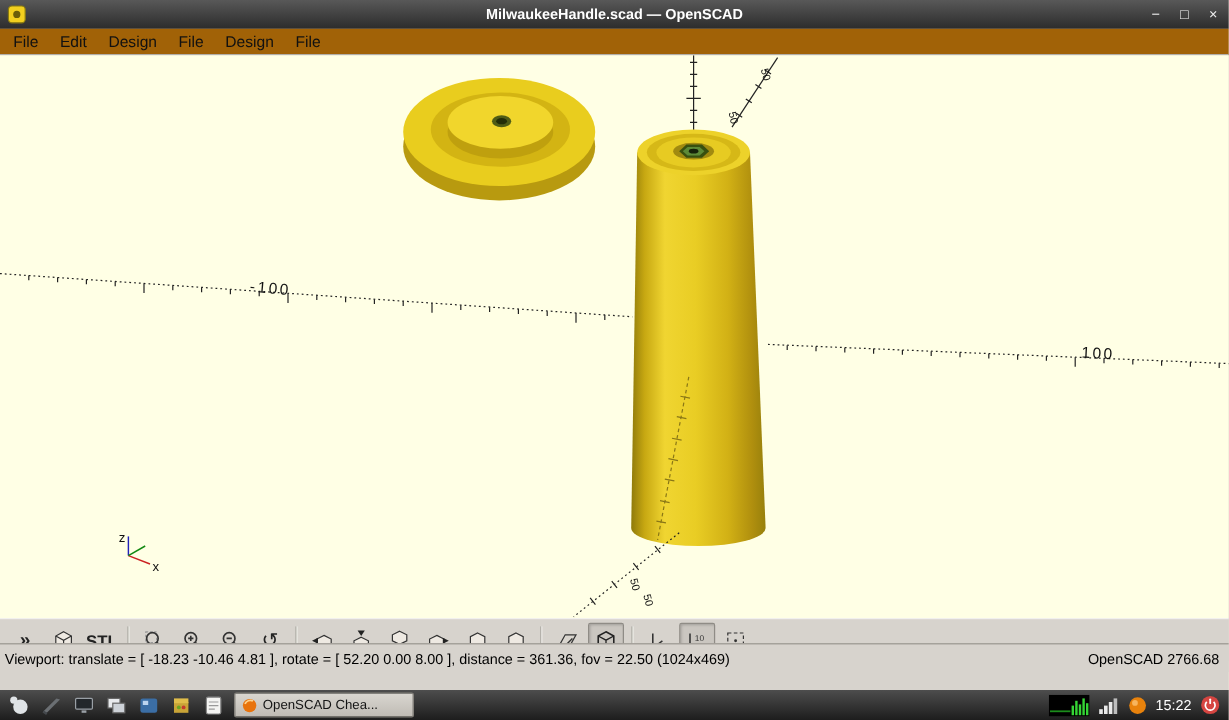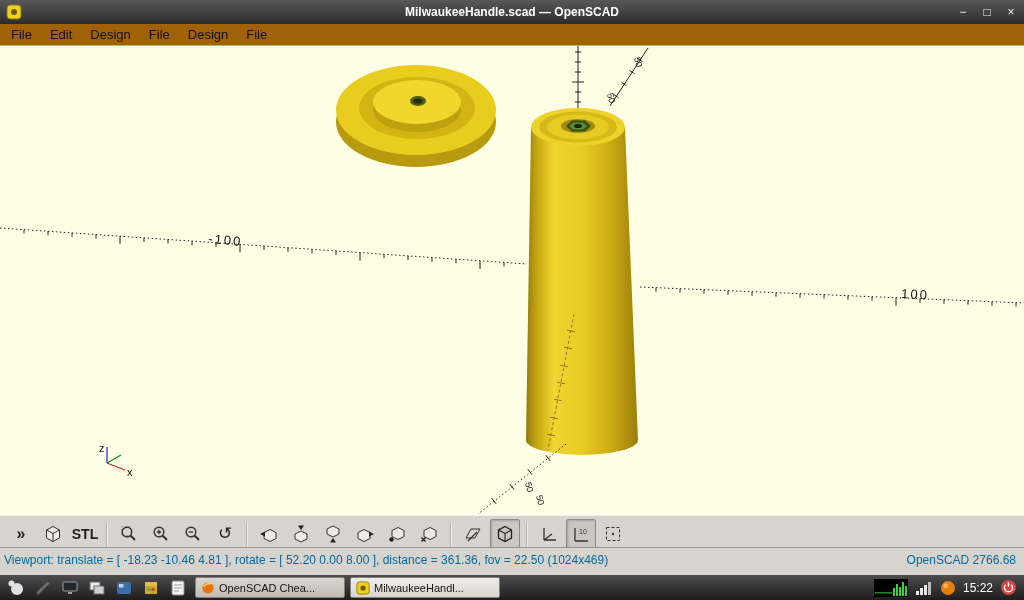--- a/index.html
+++ b/index.html
@@ -48,24 +48,24 @@
     border:1px solid #8f8c86; background:#cac6c0;
     box-shadow:inset 1px 1px 2px rgba(0,0,0,.18);
   }
   .tsep { width:2px; height:24px; margin:0 5px;
     border-left:1px solid #b4b1ab; border-right:1px solid #efeeea; }
   .glyph-jump { font-size:16px; font-weight:bold; line-height:1; }
   .glyph-stl  { font-size:14px; font-weight:bold; letter-spacing:0; }
   .glyph-reset{ font-size:17px; line-height:1; }
   
   .statusbar {
-    position:absolute; top:547px; left:0; width:1024px; height:24px;
+    position:absolute; top:536px; left:0; width:1024px; height:24px;
     background:#d7d3cd; border-top:1px solid #9a968f;
     display:flex; align-items:center; justify-content:space-between;
-    font-size:12px; color:#0369a1; padding:0 8px 0 4px;
+    font-size:12px; color:#000000; padding:0 8px 0 4px;
   }
   
   .taskbar {
     position:absolute; top:575px; left:0; width:1024px; height:25px;
     background:linear-gradient(#4d4d4d,#1d1d1d);
     display:flex; align-items:center; padding:0 3px; gap:2px;
   }
   .launcher { width:25px; height:23px; display:flex; align-items:center; justify-content:center; }
   .taskwin {
     height:21px; width:150px; margin-left:3px;
@@ -345,27 +345,20 @@
     </svg>
   </div>
 
   <div class="taskwin">
     <svg width="14" height="14" viewBox="0 0 20 20">
       <circle cx="10" cy="10" r="8" fill="#e8730c"></circle>
       <path d="M4.5 8a7 7 0 0 1 9.5-3.5" stroke="#ffd28a" stroke-width="2.2" fill="none"></path>
     </svg>
     <span>OpenSCAD Chea...</span>
   </div>
-  <div class="taskwin active">
-    <svg width="14" height="14" viewBox="0 0 16 16">
-      <rect x="1" y="1" width="14" height="14" rx="3" fill="#f2cf1f" stroke="#8a7a10"></rect>
-      <circle cx="8" cy="8" r="3" fill="#6b5e08"></circle>
-    </svg>
-    <span>MilwaukeeHandl...</span>
-  </div>
 
   <div class="tray">
     <svg width="34" height="18">
       <rect width="34" height="18" fill="#000"></rect>
       <rect x="1" y="13" width="17" height="1.5" fill="#1c8c1c"></rect>
       <rect x="19" y="9" width="2" height="8" fill="#35d435"></rect>
       <rect x="22" y="5" width="2" height="12" fill="#35d435"></rect>
       <rect x="25" y="8" width="2" height="9" fill="#35d435"></rect>
       <rect x="28" y="3" width="2" height="14" fill="#35d435"></rect>
       <rect x="31" y="7" width="2" height="10" fill="#35d435"></rect>

